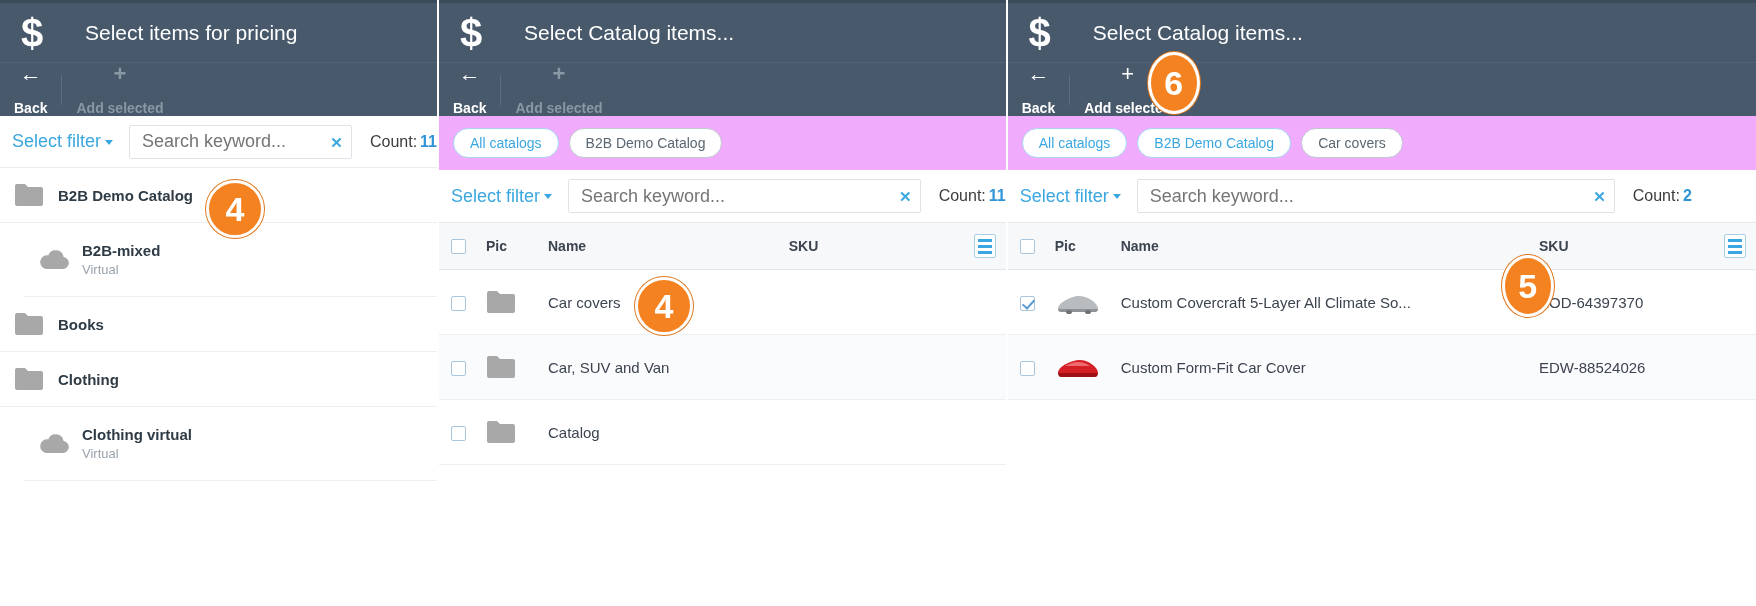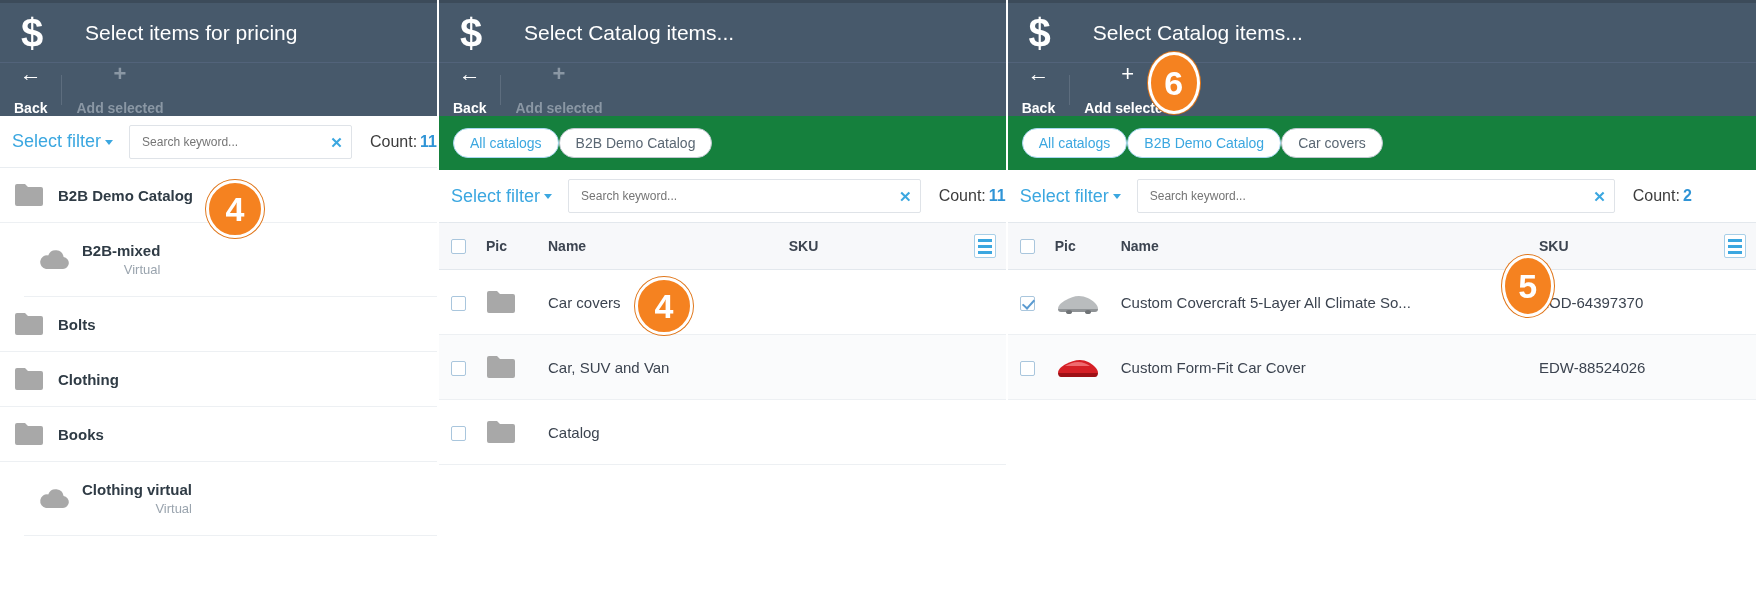--- a/index.html
+++ b/index.html
@@ -50,53 +50,53 @@
     border-bottom: 1px solid #e9edf1;
   }
   .select-filter { color:#3ba7e0; font-size: 18px; white-space:nowrap; cursor:pointer; }
   .caret { display:inline-block; margin-left:4px; border-left:4px solid transparent;
            border-right:4px solid transparent; border-top:5px solid #3ba7e0; vertical-align:middle;}
   .search-wrap {
     position:relative; margin-left: 16px; flex: 1; max-width: 228px;
   }
   .search-input {
     width:100%; height: 34px; border:1px solid #dfe3e8; border-radius:2px;
-    padding: 0 30px 0 12px; font-size:12px; color:#9aa4ae; background:#fff;
+    padding: 0 30px 0 12px; font-size:18px; color:#9aa4ae; background:#fff;
     font-family:"Liberation Sans", sans-serif;
   }
   .search-clear {
     position:absolute; right:9px; top:50%; transform:translateY(-50%);
     color:#3ba7e0; font-size:15px; font-weight:bold; cursor:pointer; line-height:1;
   }
   .count {
     margin-left: 18px; font-size:16px; color:#3c3c3c; white-space:nowrap;
   }
   .count b { color:#2f94d6; font-weight:bold; margin-left:3px; }
 
   
-  .pillbar { height:54px; display:flex; align-items:center; padding-left: 14px; 
-             background:#15803d; }
+  .pillbar { height:54px; display:flex; align-items:center; padding-left: 14px; gap: 10px;
+             background:#f0abfc; }
   .pill {
     height: 30px; padding: 0 16px; border-radius: 16px; border:1px solid #bfc7cf;
     display:flex; align-items:center; font-size:14px; color:#5a6773; background:#fff;
     white-space:nowrap; cursor:pointer;
   }
   .pill.active { color:#3ba7e0; border-color:#a7d7f0; }
 
   
   .folder-list { background:#fff; }
   .folder-row {
     display:flex; align-items:center; height:55px; padding-left: 14px;
     border-bottom:1px solid #edf0f3; position:relative;
   }
   .folder-row.tall { height: 74px; align-items:center;margin-left:24px; }
   .ficon { width: 44px; flex:none; display:flex; align-items:center; }
   .f-text { display:flex; flex-direction:column; justify-content:center; }
   .f-name { font-size:15px; font-weight:bold; color:#2f3b45; }
-  .f-sub { font-size:13px; color:#9aa4ae; margin-top:3px;text-align:right; }
+  .f-sub { font-size:13px; color:#9aa4ae; margin-top:3px; }
 
   svg.folder { display:block; }
 
   
   .tbl { width:100%; border-collapse: collapse; }
   .tbl thead th {
     background:#f7f8fa; height: 47px; font-size:14px; font-weight:bold; color:#3c4450;
     text-align:left; border-top:1px solid #e3e8ed; border-bottom:1px solid #e3e8ed;
     padding: 0 10px; vertical-align: middle;
   }
@@ -191,50 +191,40 @@
           <svg width="32" height="22" viewBox="0 0 32 22">
               <path d="M8 20h17a6 6 0 0 0 .6-11.95A8 8 0 0 0 10.2 6.4 6.2 6.2 0 0 0 8 20z" fill="#a8a8a8"></path>
             </svg>
         </span>
         <span class="f-text">
           <span class="f-name">B2B-mixed</span>
           <span class="f-sub">Virtual</span>
         </span>
       </div>
 
+
       <div class="folder-row">
         <span class="ficon">
           <svg class="folder" width="30" height="24" viewBox="0 0 30 24">
               <path d="M1 3a2 2 0 0 1 2-2h8l3 3h13a2 2 0 0 1 2 2v15a2 2 0 0 1-2 2H3a2 2 0 0 1-2-2z" fill="#a8a8a8"></path>
             </svg>
         </span>
         <span class="f-text">
-          <span class="f-name">Bolts</span>
+          <span class="f-name">Books</span>
         </span>
       </div>
 
       <div class="folder-row">
         <span class="ficon">
           <svg class="folder" width="30" height="24" viewBox="0 0 30 24">
               <path d="M1 3a2 2 0 0 1 2-2h8l3 3h13a2 2 0 0 1 2 2v15a2 2 0 0 1-2 2H3a2 2 0 0 1-2-2z" fill="#a8a8a8"></path>
             </svg>
         </span>
         <span class="f-text">
           <span class="f-name">Clothing</span>
-        </span>
-      </div>
-
-      <div class="folder-row">
-        <span class="ficon">
-          <svg class="folder" width="30" height="24" viewBox="0 0 30 24">
-              <path d="M1 3a2 2 0 0 1 2-2h8l3 3h13a2 2 0 0 1 2 2v15a2 2 0 0 1-2 2H3a2 2 0 0 1-2-2z" fill="#a8a8a8"></path>
-            </svg>
-        </span>
-        <span class="f-text">
-          <span class="f-name">Books</span>
         </span>
       </div>
 
       <div class="folder-row tall">
         <span class="ficon">
           <svg width="32" height="22" viewBox="0 0 32 22">
               <path d="M8 20h17a6 6 0 0 0 .6-11.95A8 8 0 0 0 10.2 6.4 6.2 6.2 0 0 0 8 20z" fill="#a8a8a8"></path>
             </svg>
         </span>
         <span class="f-text">

